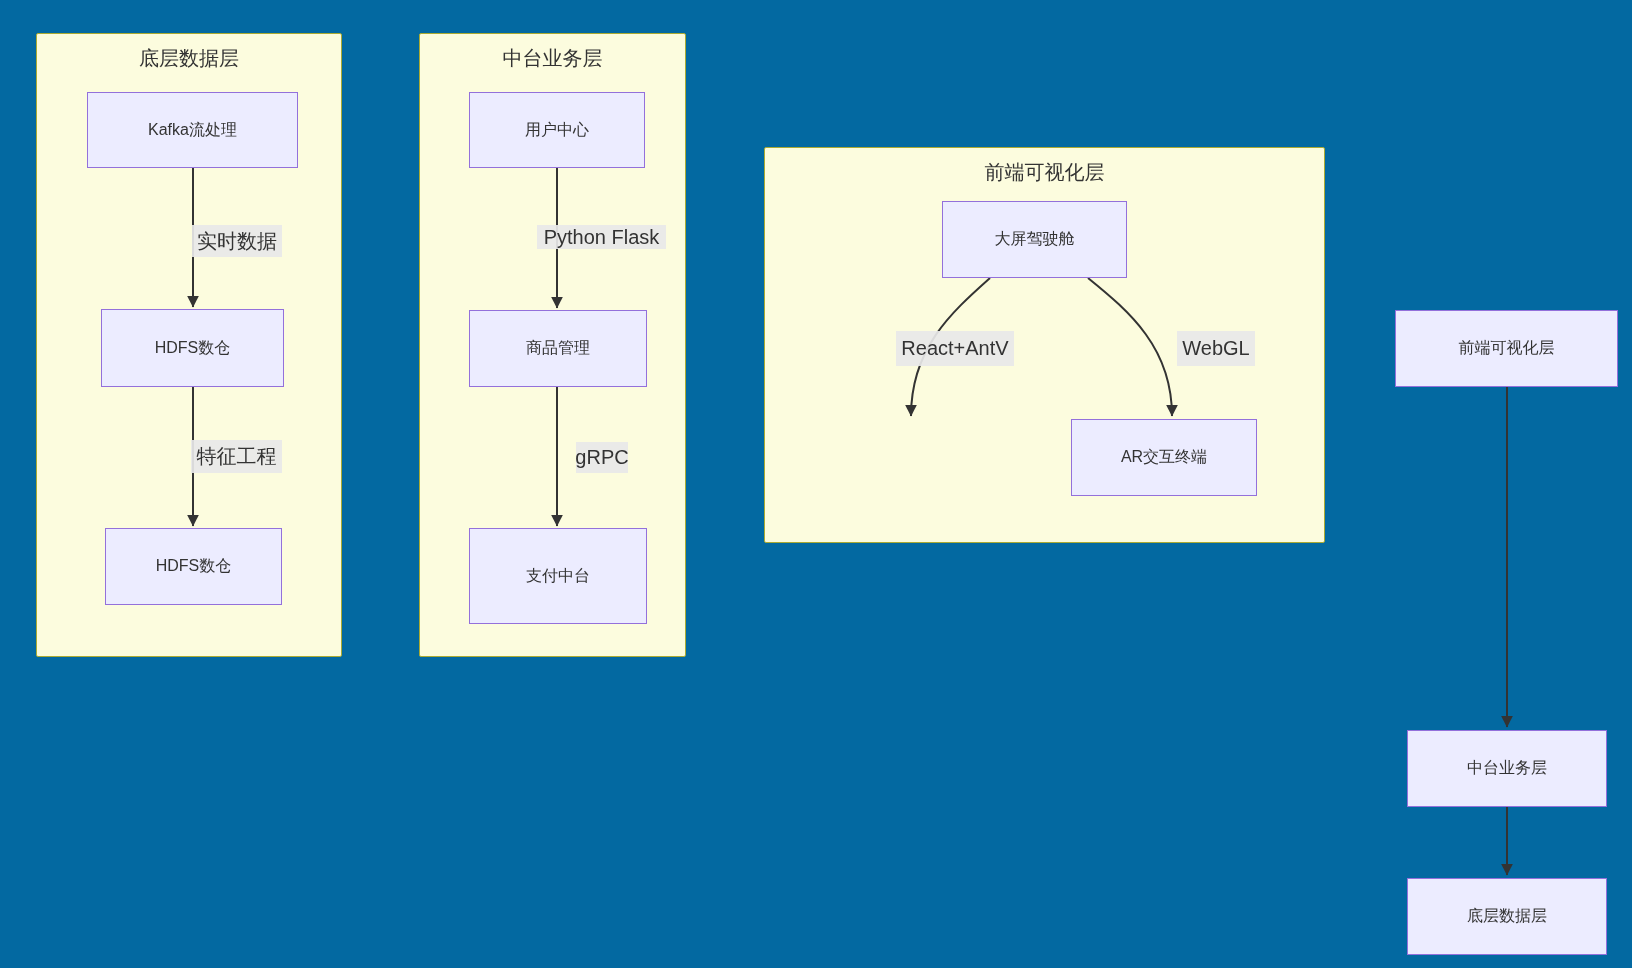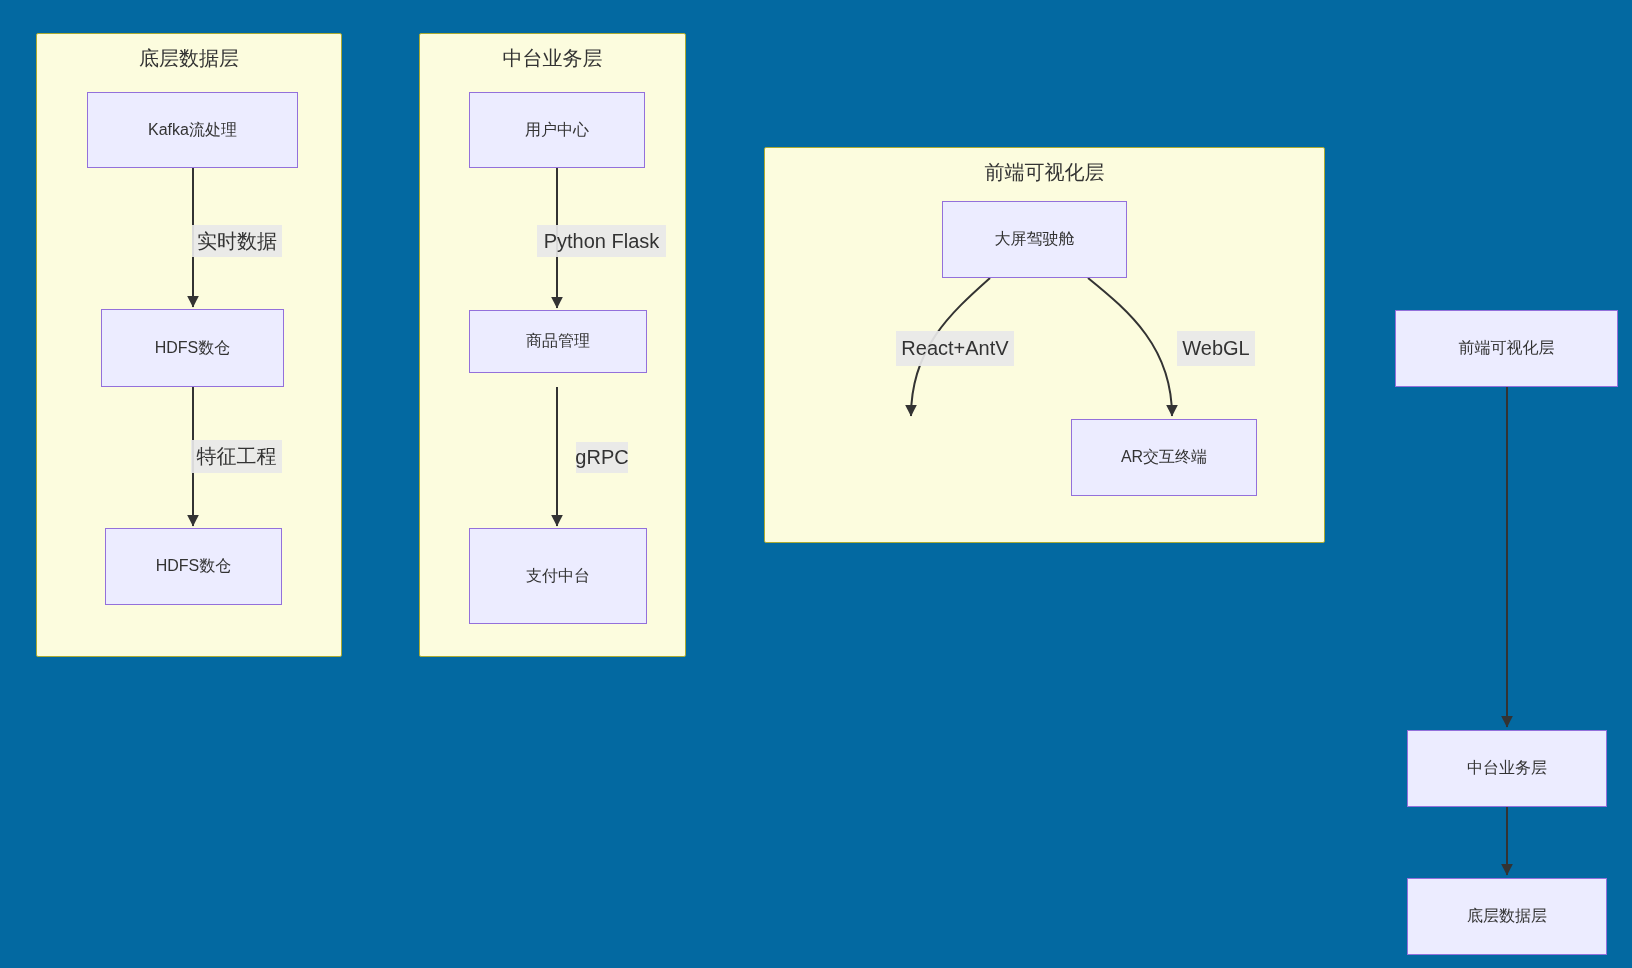--- a/index.html
+++ b/index.html
@@ -87,30 +87,30 @@
     <path d="M1088,278 C1130,312 1172,348 1172,416" stroke="#333333" stroke-width="2" fill="none" marker-end="url(#arrowhead)"></path>
     <path d="M1507,387 L1507,727" stroke="#333333" stroke-width="2" fill="none" marker-end="url(#arrowhead)"></path>
     <path d="M1507,807 L1507,875" stroke="#333333" stroke-width="2" fill="none" marker-end="url(#arrowhead)"></path>
   </svg>
 
   <div class="node" style="left:87px;top:92px;width:211px;height:76px">Kafka流处理</div>
   <div class="node" style="left:101px;top:309px;width:183px;height:78px">HDFS数仓</div>
   <div class="node" style="left:105px;top:528px;width:177px;height:77px">HDFS数仓</div>
 
   <div class="node" style="left:469px;top:92px;width:176px;height:76px">用户中心</div>
-  <div class="node" style="left:469px;top:310px;width:178px;height:63px">商品管理</div>
+  <div class="node" style="left:469px;top:310px;width:178px;height:77px">商品管理</div>
   <div class="node" style="left:469px;top:528px;width:178px;height:96px">支付中台</div>
 
   <div class="node" style="left:942px;top:201px;width:185px;height:77px">大屏驾驶舱</div>
   <div class="node" style="left:1071px;top:419px;width:186px;height:77px">AR交互终端</div>
 
   <div class="node" style="left:1395px;top:310px;width:223px;height:77px">前端可视化层</div>
   <div class="node" style="left:1407px;top:730px;width:200px;height:77px">中台业务层</div>
   <div class="node" style="left:1407px;top:878px;width:200px;height:77px">底层数据层</div>
 
   <div class="edge-label" style="left:148px;top:225px;width:90px;height:32px">实时数据</div>
   <div class="edge-label" style="left:147px;top:440px;width:91px;height:33px">特征工程</div>
-  <div class="edge-label" style="left:493px;top:225px;width:129px;height:32px">Python Flask</div>
+  <div class="edge-label" style="left:493px;top:225px;width:129px;height:24px">Python Flask</div>
   <div class="edge-label" style="left:532px;top:442px;width:52px;height:31px">gRPC</div>
   <div class="edge-label" style="left:852px;top:331px;width:118px;height:35px">React+AntV</div>
   <div class="edge-label" style="left:1133px;top:331px;width:78px;height:35px">WebGL</div>
 
 </div>
 
 </body></html>

